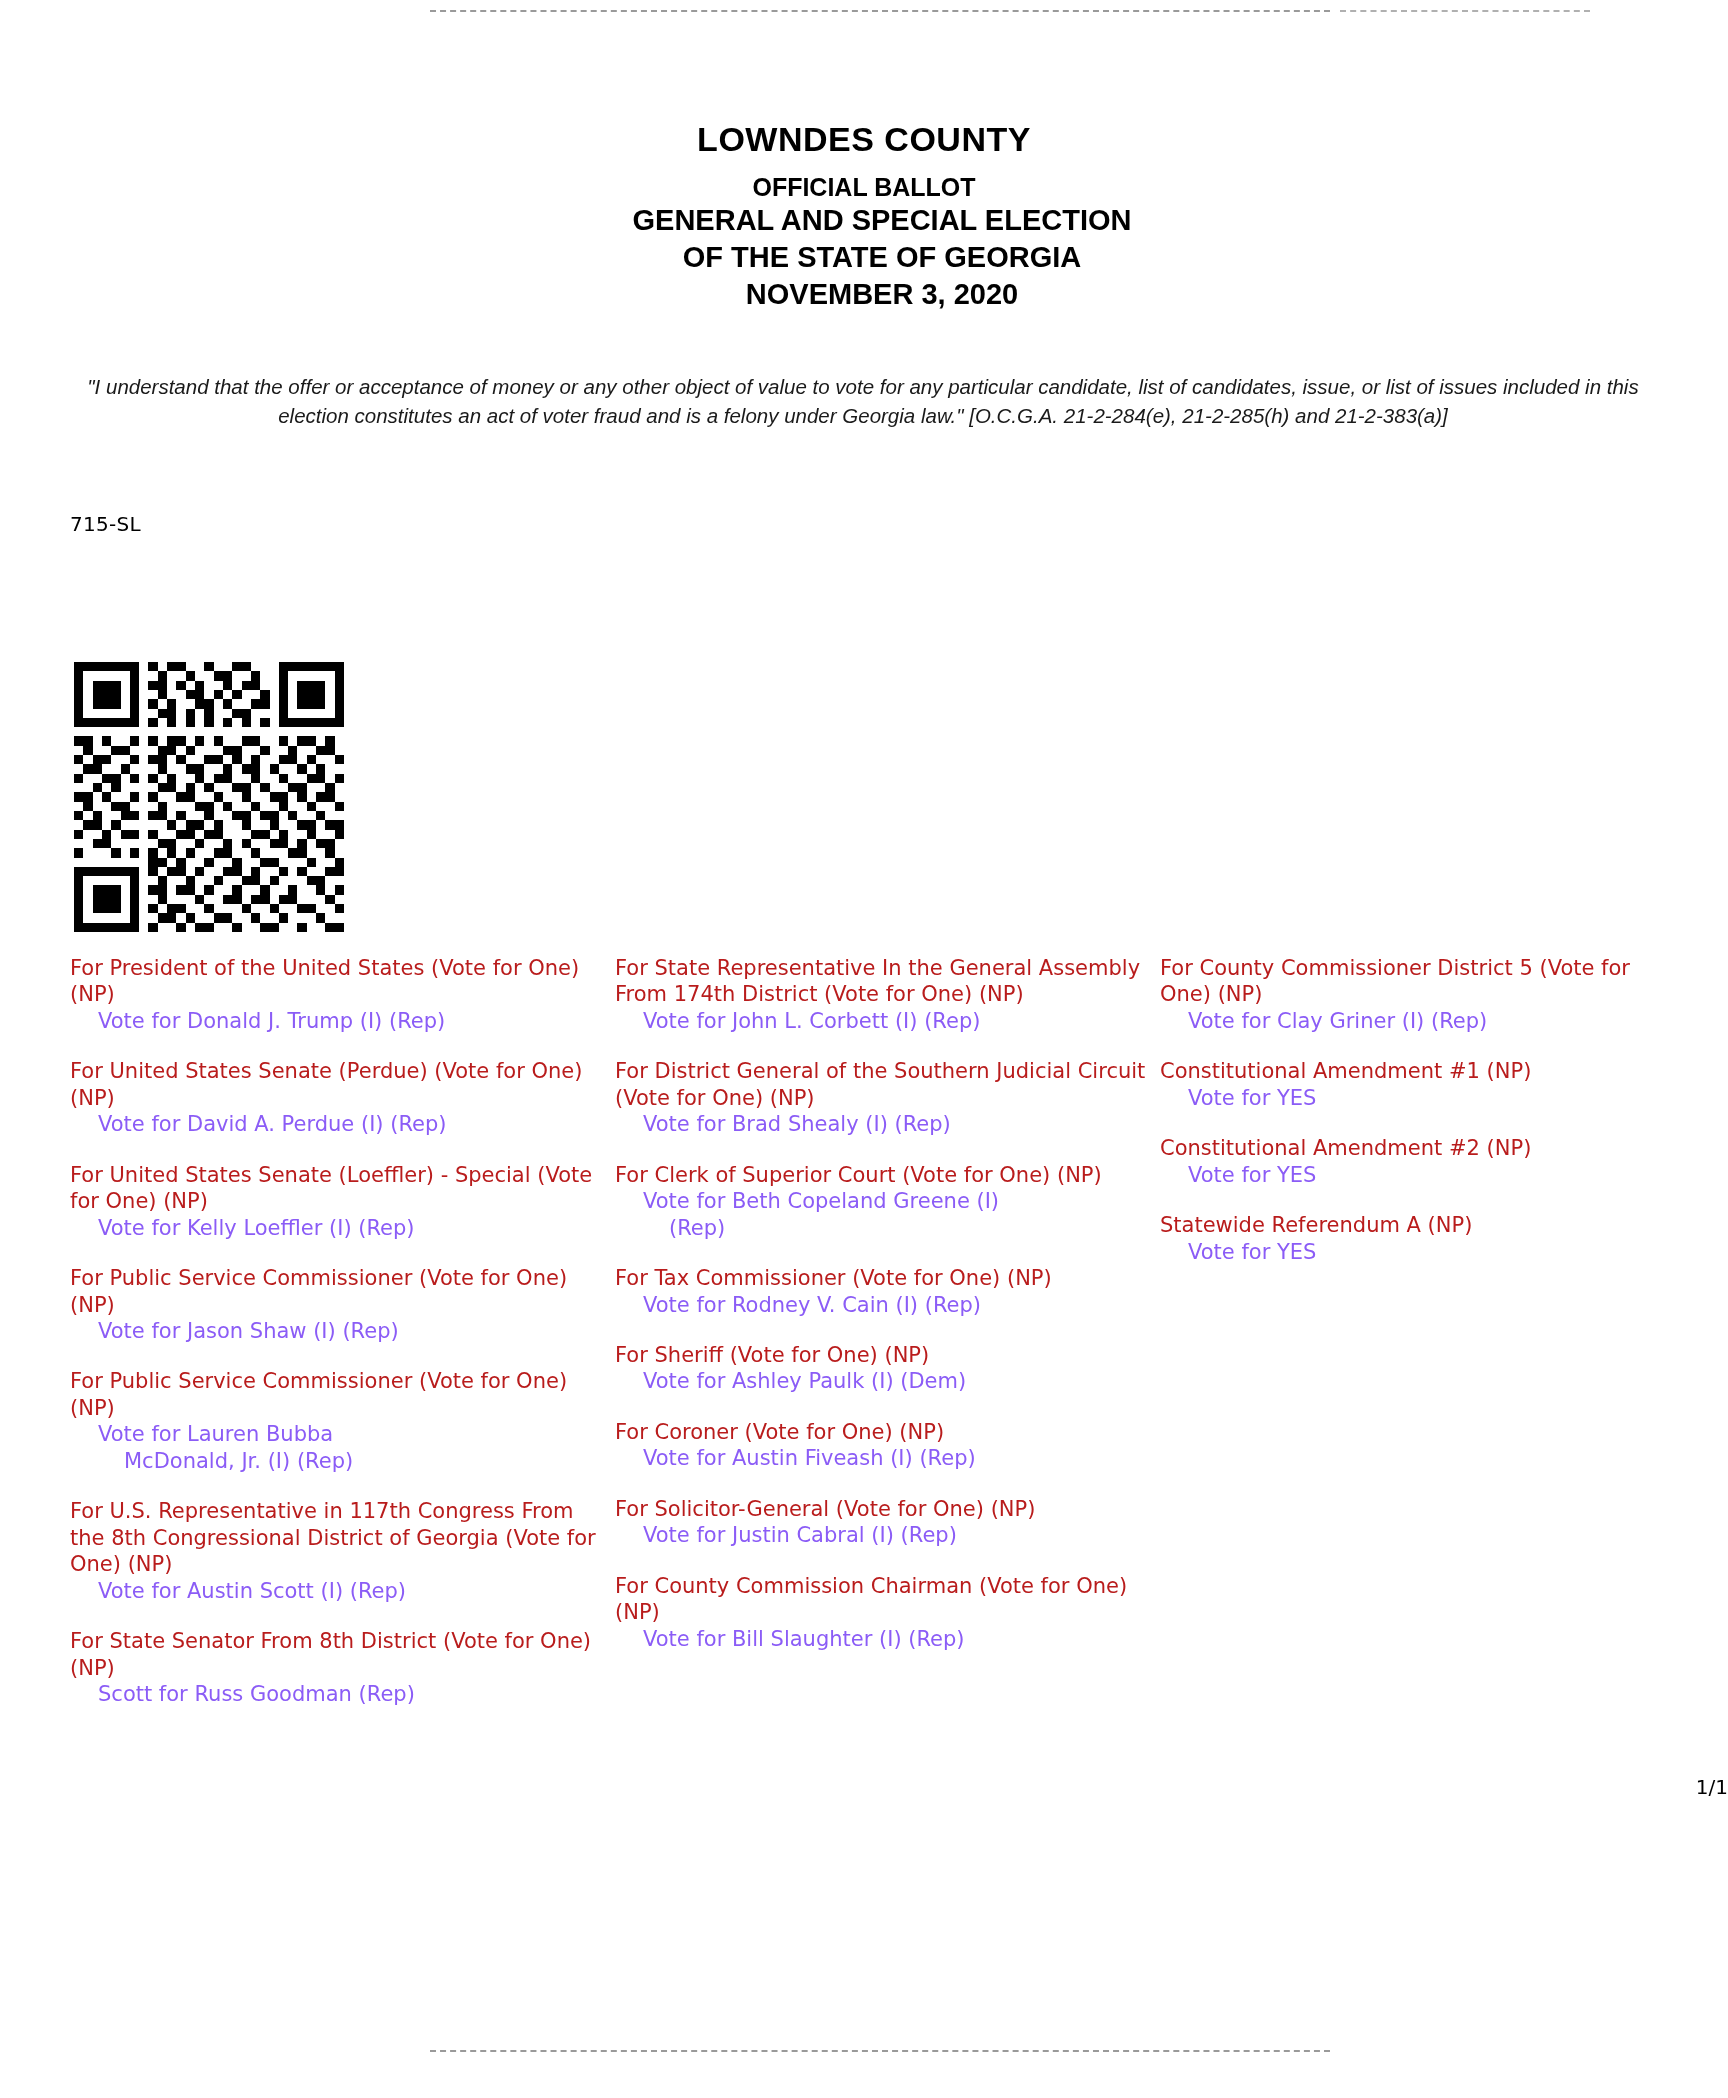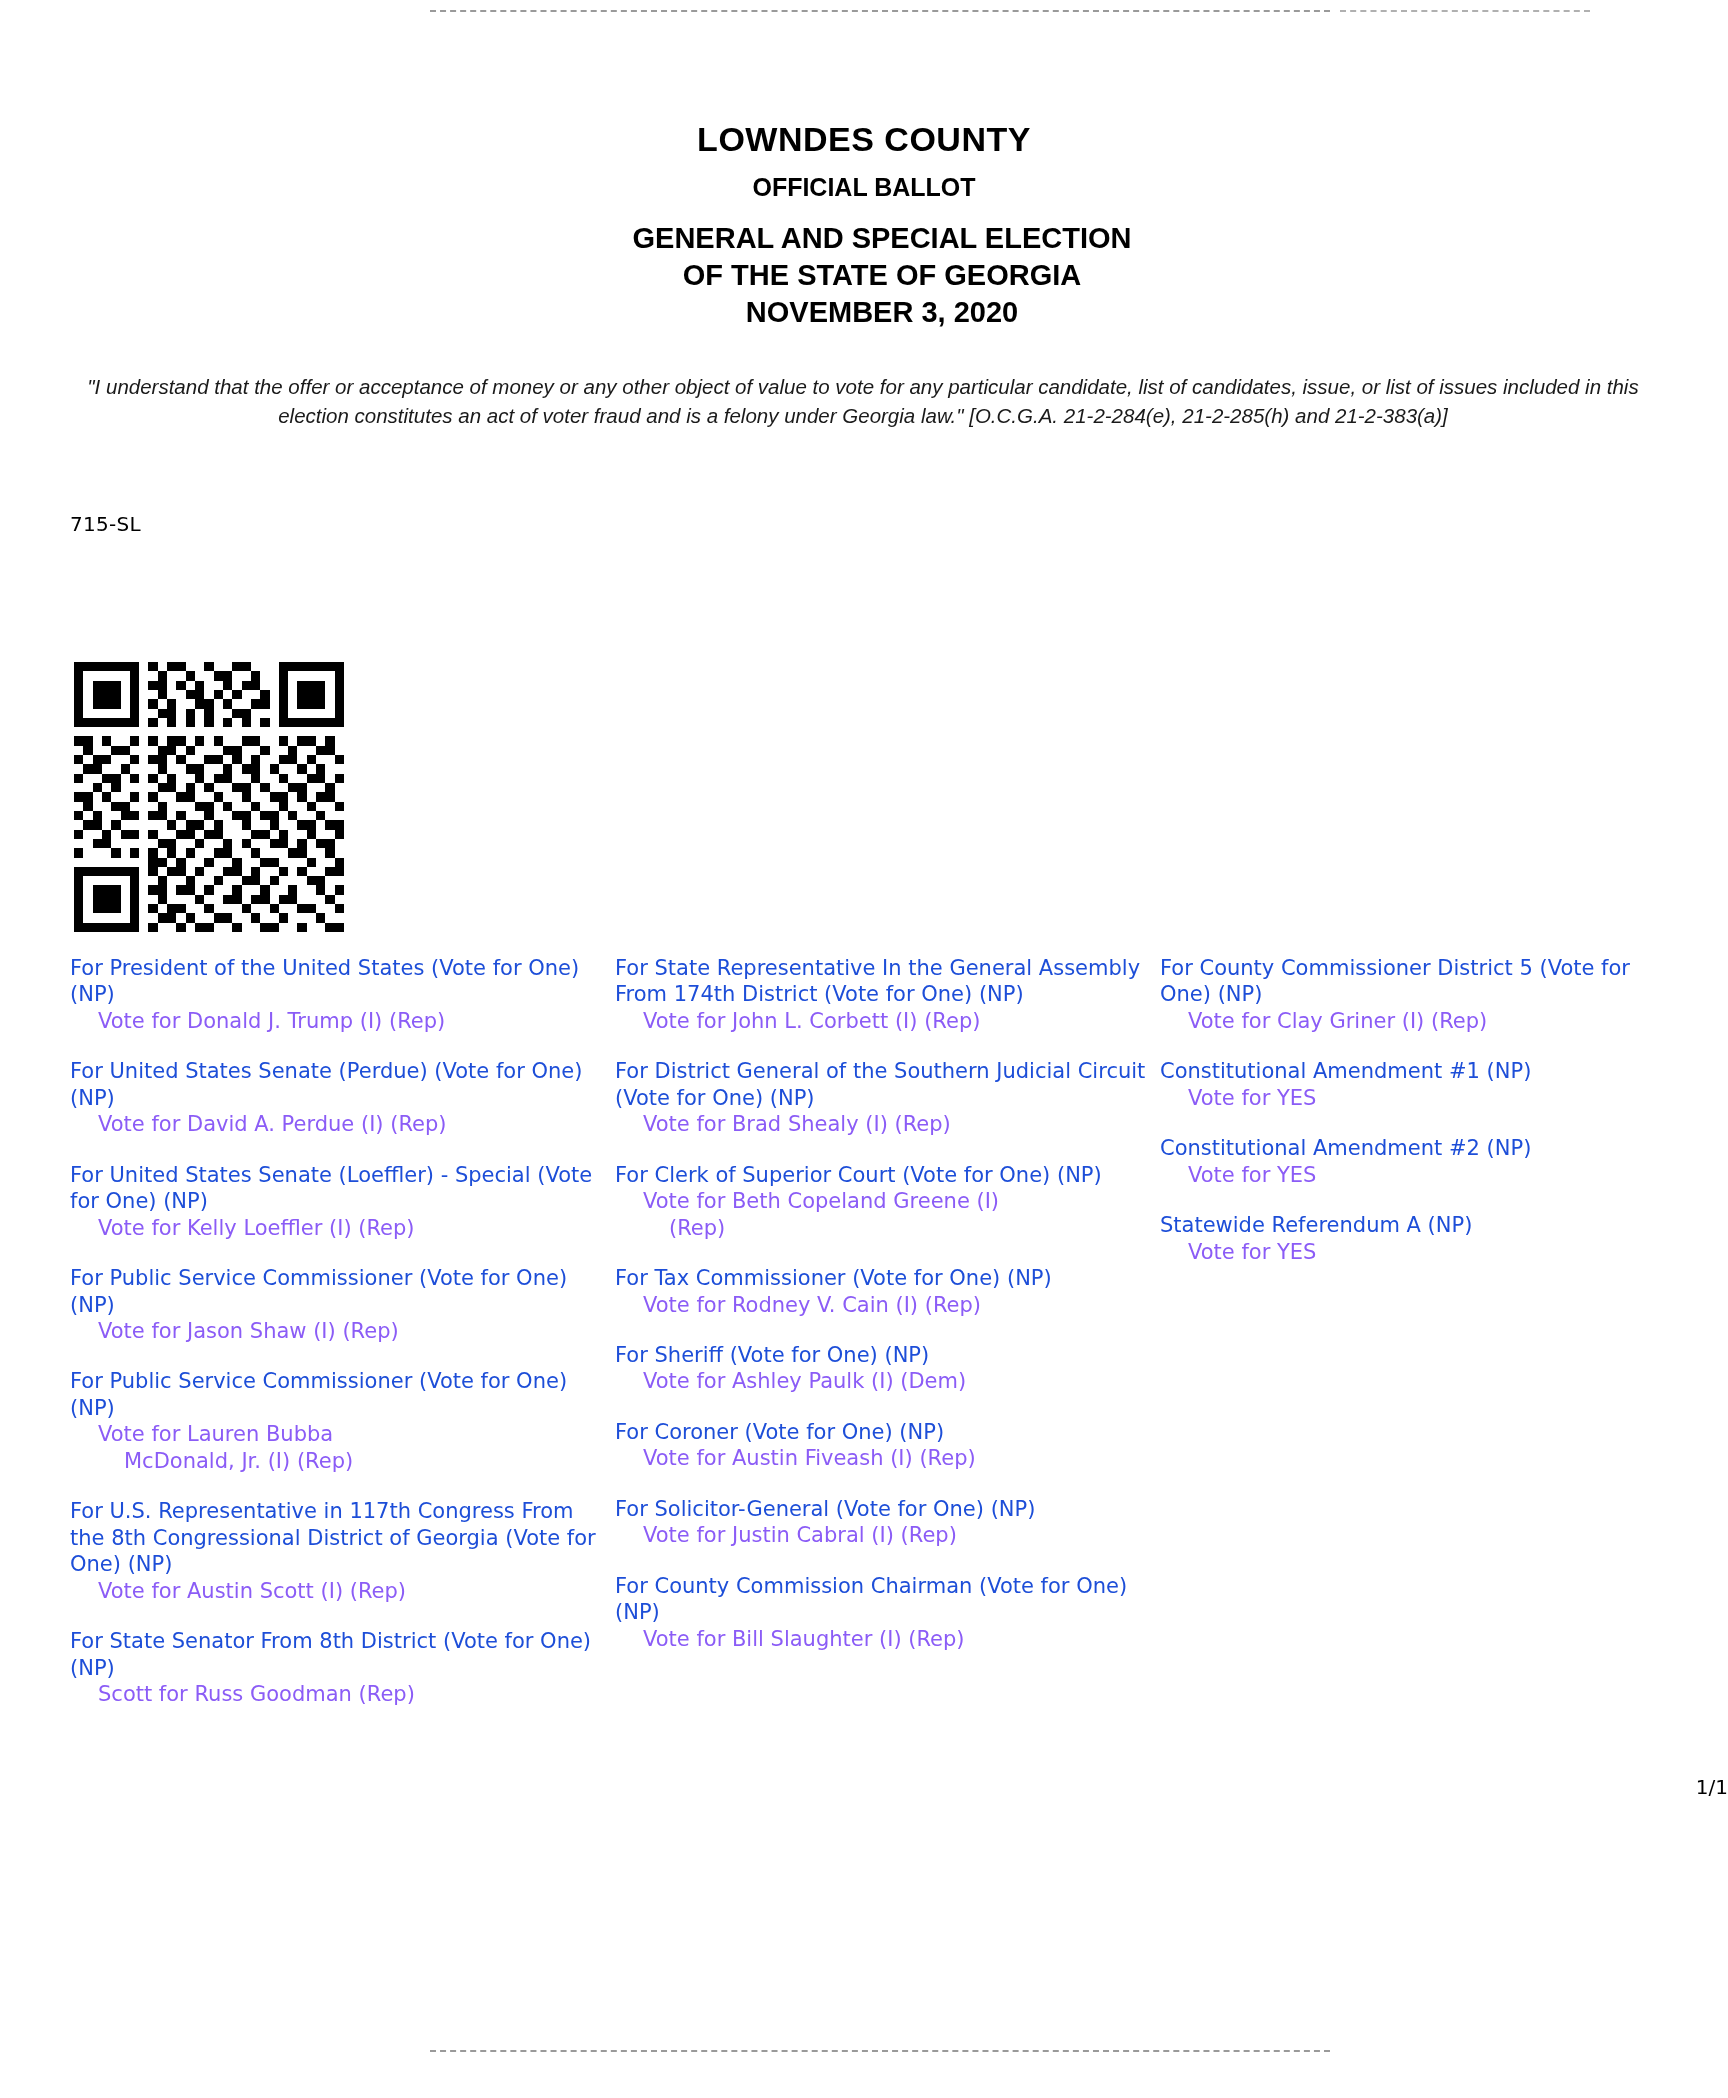--- a/index.html
+++ b/index.html
@@ -53,21 +53,20 @@
     font-family: "Liberation Sans", sans-serif;
     font-weight: bold;
     font-size: 34px;
     letter-spacing: 0.5px;
     margin-bottom: 14px;
   }
   .title-sub {
     font-family: "Liberation Sans", sans-serif;
     font-weight: bold;
     font-size: 25px;
-    margin-bottom: 18px;
   }
   .title-line {
     font-family: "Liberation Sans", sans-serif;
     font-weight: bold;
     font-size: 29px;
     line-height: 1.28;
     margin-left: 36px;
   }
 
   .oath {
@@ -121,21 +120,21 @@
   .col.c1 { width: 545px; }
   .col.c2 { width: 545px; }
   .col.c3 { width: 510px; }
 
   .contest {
     margin-bottom: 24px;
   }
   .contest-title {
     font-size: 21px;
     line-height: 1.26;
-    color: #1d4ed8;
+    color: #b91c1c;
   }
   .choice {
     font-size: 21px;
     line-height: 1.26;
     padding-left: 28px;
     text-indent: 0;
     color: #8b5cf6;
   }
   .choice .cont {
     display: block;

